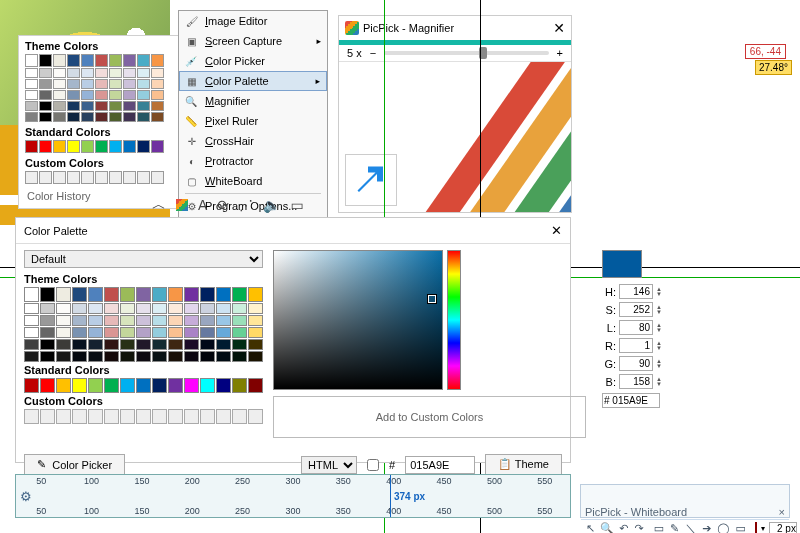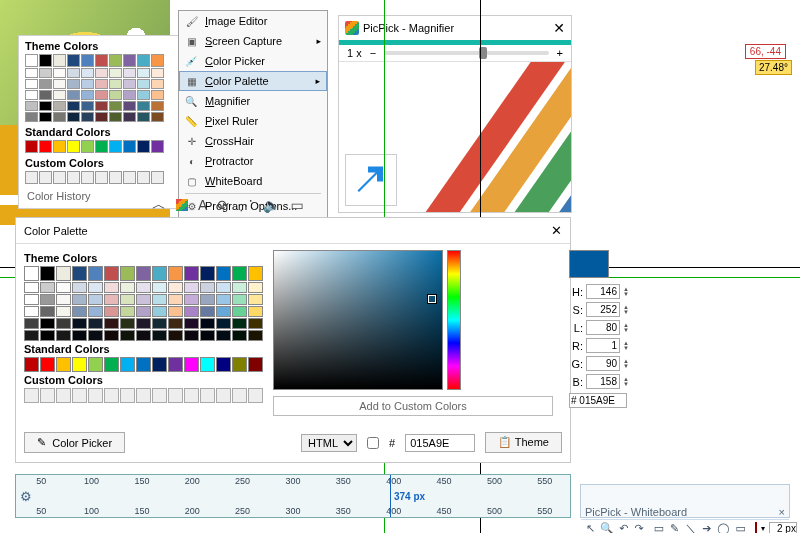--- a/index.html
+++ b/index.html
@@ -95,21 +95,21 @@
 
 .rightcol{margin-left:6px;}
 .cur{width:40px;height:28px;border:1px solid #888;background:#015A9E;margin-bottom:6px;}
 .fld{display:flex;align-items:center;gap:3px;margin-bottom:3px;}
 .fld label{width:14px;text-align:right;}
 .fld input{width:34px;border:1px solid #aaa;font-size:10px;text-align:right;padding:1px 2px;}
 .fld .spin{display:flex;flex-direction:column;font-size:6px;line-height:5px;color:#555;}
 .hex{display:flex;align-items:center;gap:2px;margin-top:4px;}
 .hex input{width:58px;border:1px solid #aaa;font-size:10px;padding:1px;}
 
-#cp .addc{width:280px;margin:0 auto;text-align:center;border:1px solid #bbb;padding:3px 0;font-size:11px;color:#666;cursor:pointer;}
+#cp .addc{width:313px;margin:0 auto;text-align:center;border:1px solid #bbb;padding:14px 0;font-size:11px;color:#666;cursor:pointer;}
 #cp .foot{display:flex;align-items:center;gap:10px;padding:6px 8px;margin-top:4px;}
 #cp .foot .btn{border:1px solid #aaa;padding:3px 12px;background:#f4f4f4;cursor:pointer;}
 #cp .foot .eyedrop{display:flex;align-items:center;gap:6px;}
 #cp .foot .sp{flex:1;}
 #cp .foot select{border:1px solid #aaa;padding:1px 2px;}
 #cp .foot .hexin{border:1px solid #aaa;padding:2px 4px;width:70px;}
 #cp .foot .chk{width:12px;height:12px;}
 
 
 #ruler{left:15px;top:474px;width:556px;height:44px;border:1px solid #7aa;background:#eef6f8;}
@@ -291,21 +291,21 @@
     </div>
 </div>
 
 <div id="mag" class="panel">
   <div class="title">
     <span class="logo"></span>
     <span>PicPick - Magnifier</span>
     <span class="cl">✕</span>
   </div>
   <div class="zoom">
-    <span>1 x</span>
+    <span>5 x</span>
     <span style="margin-left:8px">−</span>
     <div class="track"></div>
     <span>+</span>
   </div>
   <div class="view">
     <div class="stripe s1"></div>
       <div class="stripe s2"></div>
       <div class="stripe s3"></div>
       <div class="stripe s4"></div>
     <div class="shortcut">
@@ -334,20 +334,21 @@
   <span>▭</span>
 </div>
 
 <div id="cp" class="panel">
   <div class="title">
     <span>Color Palette</span>
     <span class="cl">✕</span>
   </div>
   <div class="body">
     <div class="leftcol">
+      <select><option>Default</option></select>
       <h5>Theme Colors</h5>
       <div class="grid" id="big-grid">
           <div class="col">
             <span class="top" style="background: rgb(255, 255, 255);"></span>
             <span style="background: rgb(255, 255, 255);"></span>
             <span style="background: rgb(255, 255, 255);"></span>
             <span style="background: rgb(255, 255, 255);"></span>
             <span style="background: rgb(64, 64, 64);"></span>
             <span style="background: rgb(26, 26, 26);"></span>
           </div>

